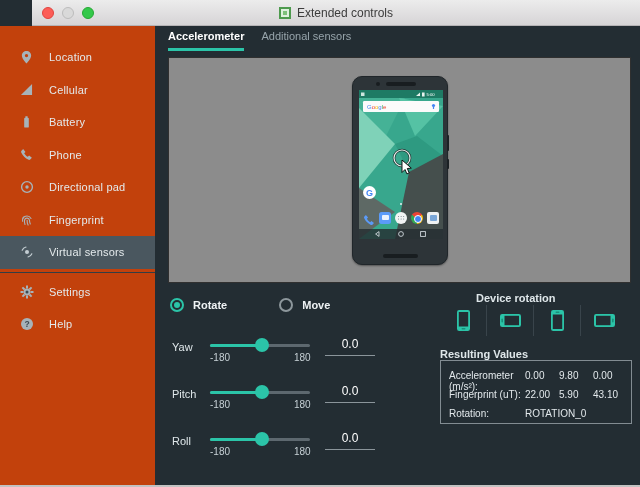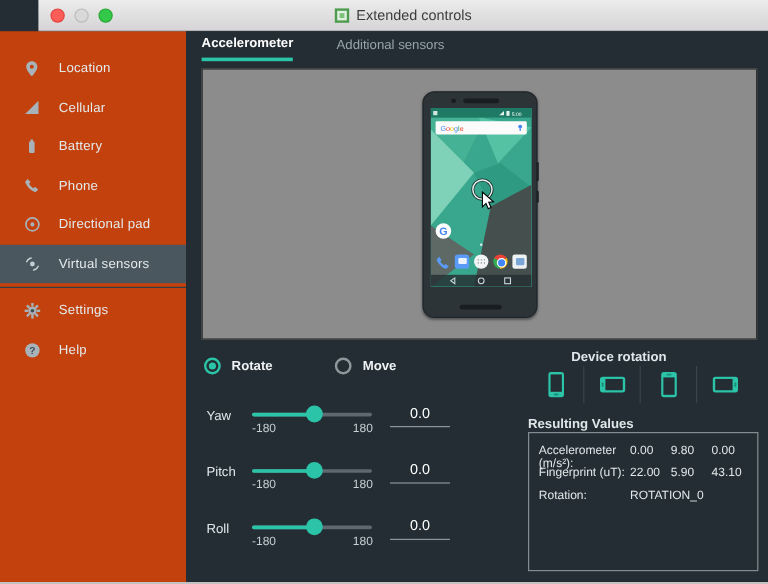--- a/index.html
+++ b/index.html
@@ -38,21 +38,21 @@
   }
   .side-item.selected { background:#4a575f; }
   .side-item .icn { width:15px; height:15px; flex:none; display:flex; align-items:center; justify-content:center; }
   .side-item .icn svg { display:block; }
   .side-item .lbl { font-size:11px; color:#e4eaec; letter-spacing:.2px; }
   .side-divider { height:1px; background:#323d44; margin:3px 0; }
 
   
   .main { position:relative; flex:1; background:#232d33; }
 
-  .tabs { position:absolute; left:13px; top:4px; display:flex; gap:36px;align-items:center; }
+  .tabs { position:absolute; left:13px; top:4px; display:flex; gap:17px; }
   .tab { padding-bottom:6px; font-size:11px; color:#97a4ab; cursor:default; }
   .tab.active { color:#fff; font-weight:bold; border-bottom:3px solid #2bc4a8; }
 
   
   .preview {
     position:absolute; left:13px; top:31px; width:463px; height:226px;
     background:#8c8c8c; border:1px solid #303030;
   }
   .phone {
     position:absolute; left:183px; top:18px; width:96px; height:189px;
@@ -117,21 +117,21 @@
     border-right:1px solid #39444b; cursor:pointer;
   }
   .rot-btn:last-child { border-right:none; }
   .rot-btn svg { display:block; }
   .r90  { transform:rotate(90deg); }
   .r180 { transform:rotate(180deg); }
   .r270 { transform:rotate(270deg); }
 
   .rv-label { position:absolute; left:285px; top:322px; font-size:11px; font-weight:bold; color:#dfe7ea; }
   .rv-box {
-    position:absolute; left:285px; top:334px; width:192px; height:116px;
+    position:absolute; left:285px; top:334px; width:192px; height:64px;
     border:1px solid #828c92; padding:9px 0 0 8px;
   }
   .rv-row { display:flex; height:14px; margin-bottom:5px; }
   .rv-row .rv-name { width:72px; font-size:10px; color:#e2e8eb; }
   .rv-row .rv-val  { width:30px; font-size:10px; color:#e2e8eb; margin-left:4px; }
   .rv-row .rv-val.wide { width:auto; }
 </style>
 </head>
 <body>
 
@@ -195,20 +195,31 @@
       <div class="side-item">
         <span class="icn">
           <svg width="14" height="14" viewBox="0 0 14 14">
               <circle cx="7" cy="7" r="5.4" fill="none" stroke="#a7b3b9" stroke-width="1.4"></circle>
               <circle cx="7" cy="7" r="1.7" fill="#a7b3b9"></circle>
             </svg>
         </span>
         <span class="lbl">Directional pad</span>
       </div>
 
+      <div class="side-item">
+        <span class="icn">
+          <svg width="14" height="14" viewBox="0 0 14 14" fill="none" stroke="#a7b3b9" stroke-width="1.1" stroke-linecap="round">
+              <path d="M3 5.2A4.6 4.6 0 0 1 11 5.4"></path>
+              <path d="M2.6 8.3A6.5 6.5 0 0 1 3.4 4"></path>
+              <path d="M5 11.5A7 7 0 0 1 4.6 7a2.5 2.5 0 0 1 4.9.3 9 9 0 0 0 .8 3.6"></path>
+              <path d="M7.1 7.2a11 11 0 0 0 1 4.9"></path>
+            </svg>
+        </span>
+        <span class="lbl">Fingerprint</span>
+      </div>
 
       <div class="side-item selected">
         <span class="icn">
           <svg width="14" height="14" viewBox="0 0 14 14">
               <circle cx="7" cy="7" r="2" fill="#c3cdd2"></circle>
               <path d="M2.2 5.2A5.2 5.2 0 0 1 6 2" fill="none" stroke="#c3cdd2" stroke-width="1.2" stroke-linecap="round"></path>
               <path d="M11.8 8.8A5.2 5.2 0 0 1 8 12" fill="none" stroke="#c3cdd2" stroke-width="1.2" stroke-linecap="round"></path>
             </svg>
         </span>
         <span class="lbl">Virtual sensors</span>

